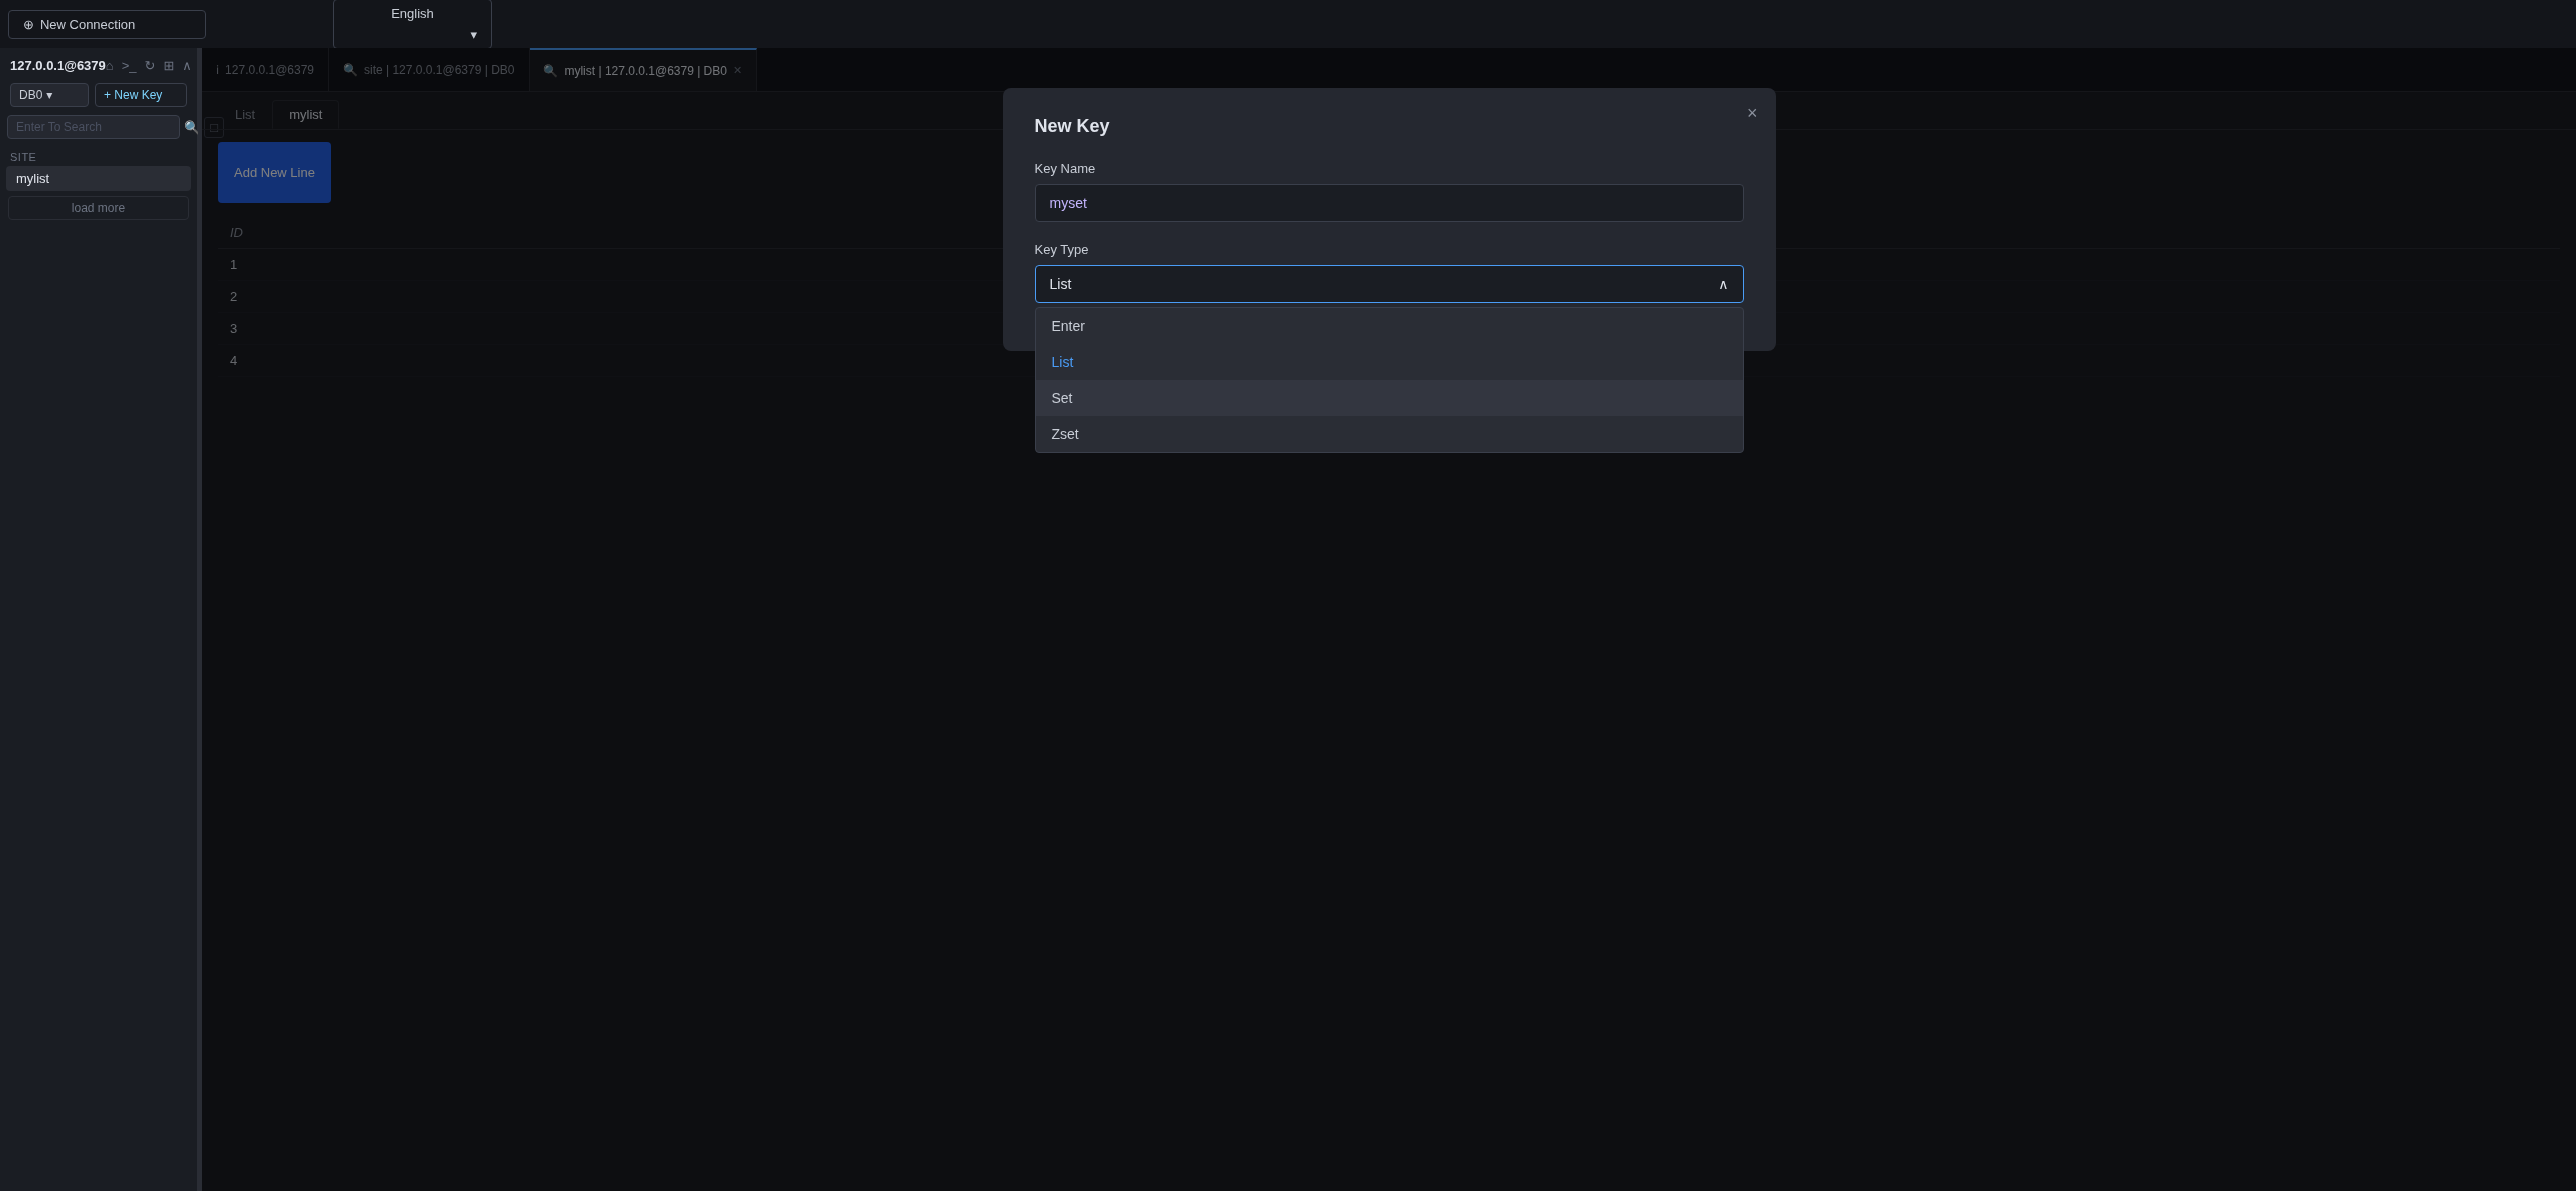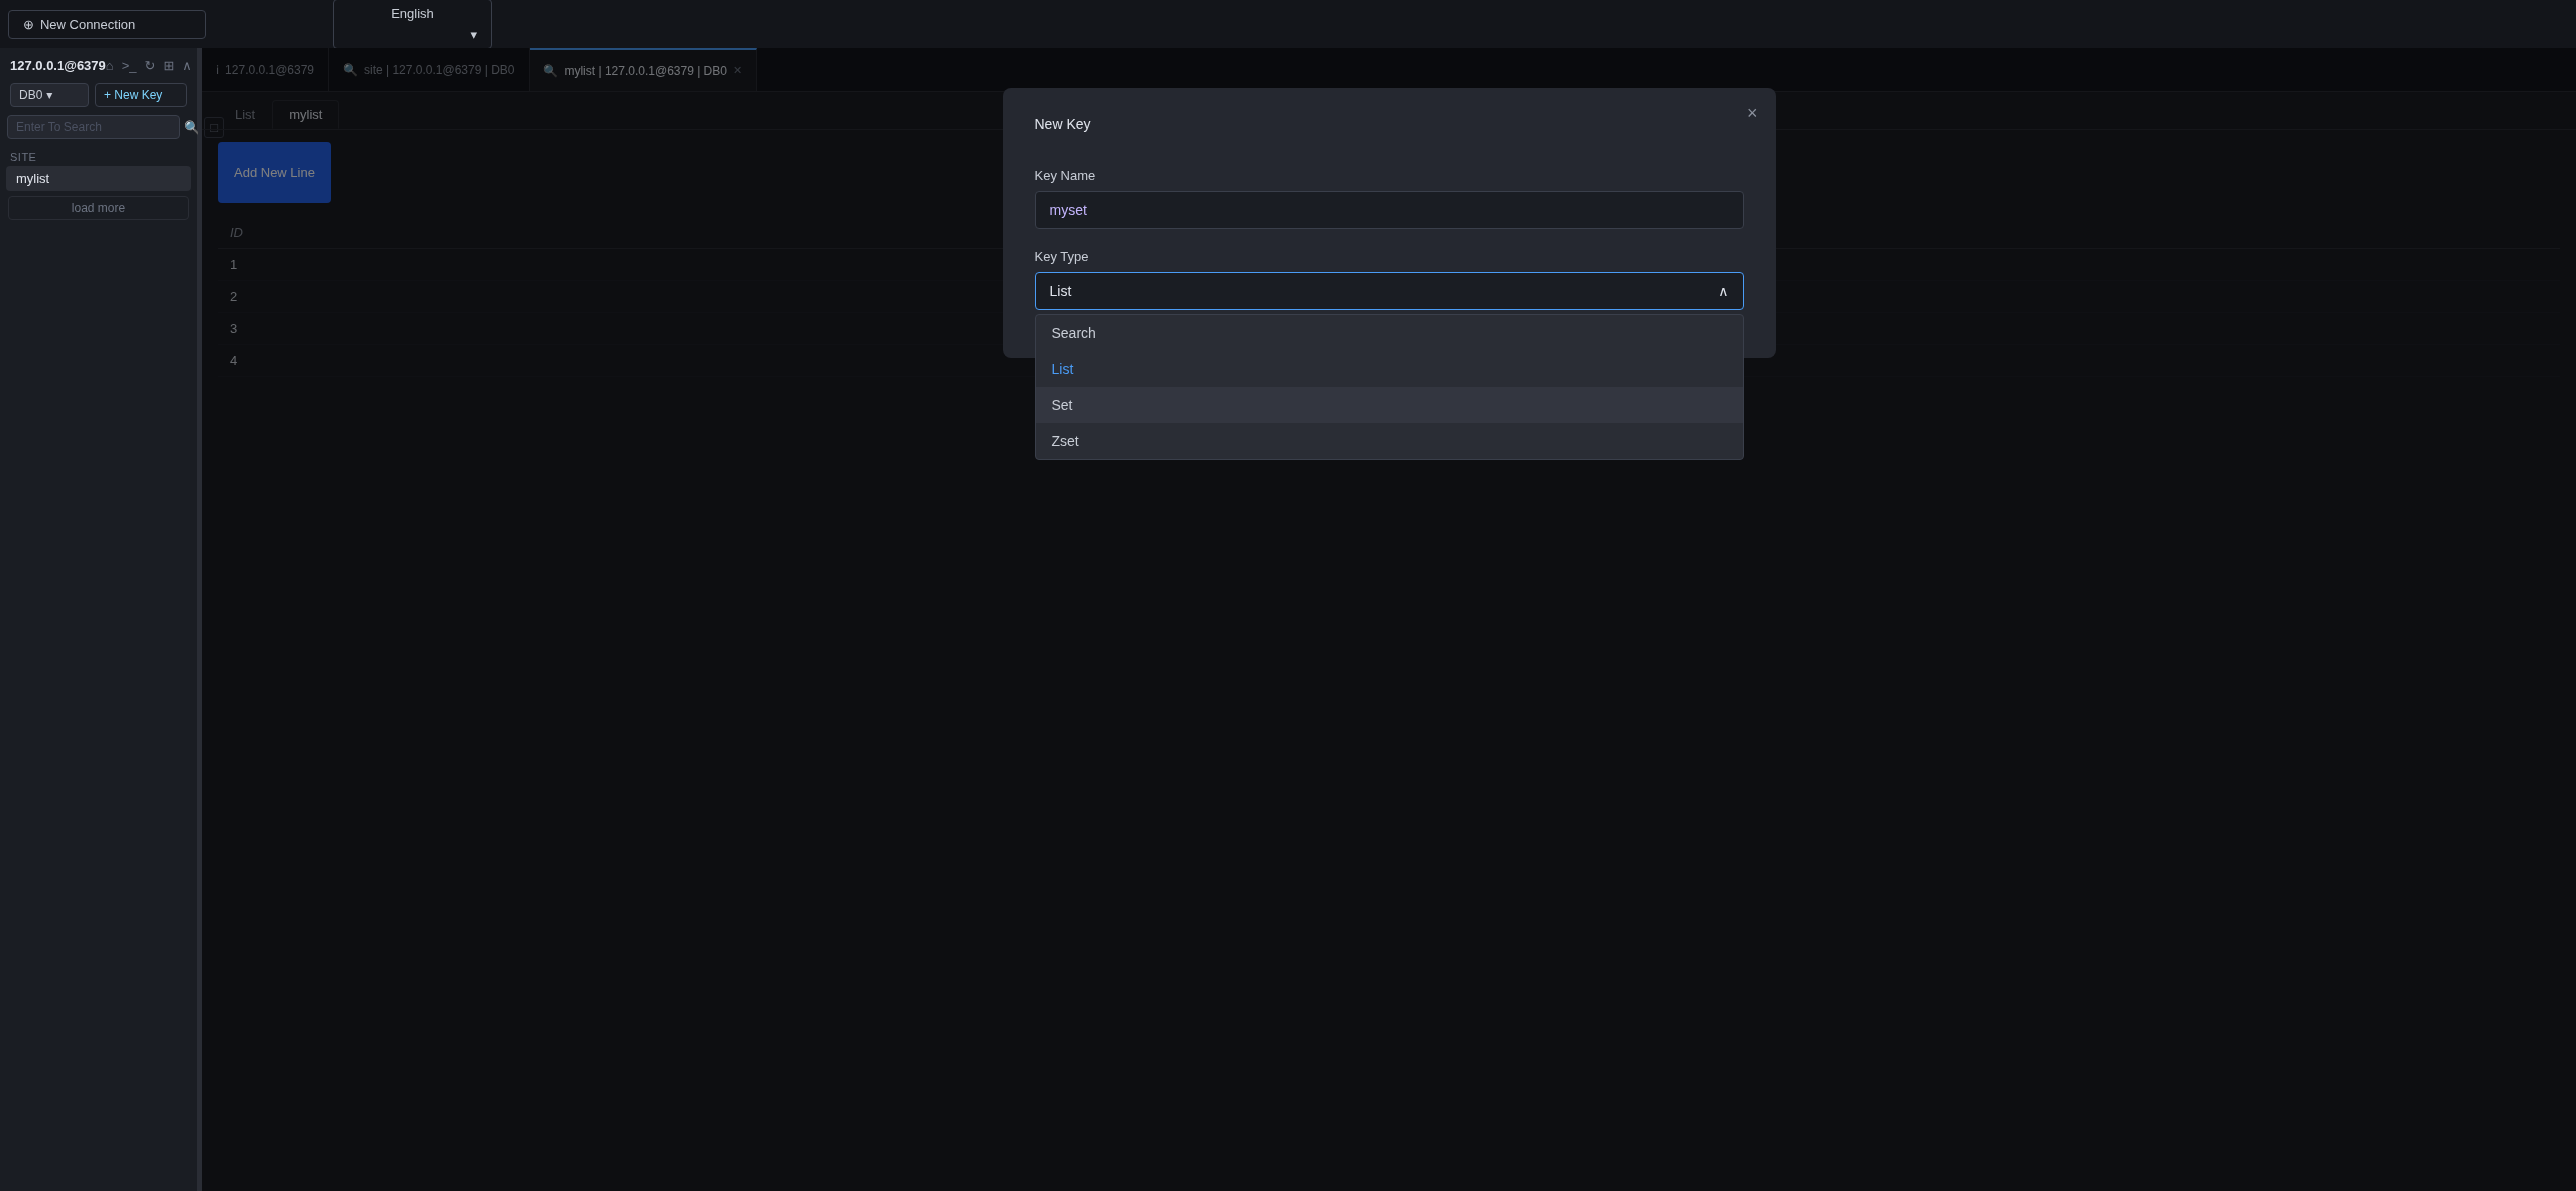--- a/index.html
+++ b/index.html
@@ -309,24 +309,24 @@
     .modal {
       background: #252830;
       border-radius: 8px;
       width: 773px;
       padding: 28px 32px;
       position: relative;
       max-height: 90vh;
       overflow: visible;
     }
     .modal-title {
-      font-size: 14px;
-      font-weight: 400;
+      font-size: 18px;
+      font-weight: 700;
       color: #e0e4ec;
-      margin-bottom: 36px;
+      margin-bottom: 24px;
     }
     .modal-close {
       position: absolute;
       top: 16px;
       right: 18px;
       background: transparent;
       border: none;
       color: #8a909c;
       font-size: 18px;
       cursor: pointer;
@@ -506,21 +506,21 @@
 
         <div class="form-group">
           <label class="form-label">Key Type</label>
           <div class="key-type-selector">
             <button class="key-type-btn">
               <span>List</span>
               <span>∧</span>
             </button>
             <div class="key-type-dropdown">
               <div class="key-type-option">
-                <span>Search</span>
+                <span>Enter</span>
               </div>
               <div class="key-type-option active">
                 <span>List</span>
               </div>
               <div class="key-type-option highlighted">
                 <span>Set</span>
               </div>
               <div class="key-type-option">
                 <span>Zset</span>
               </div>

